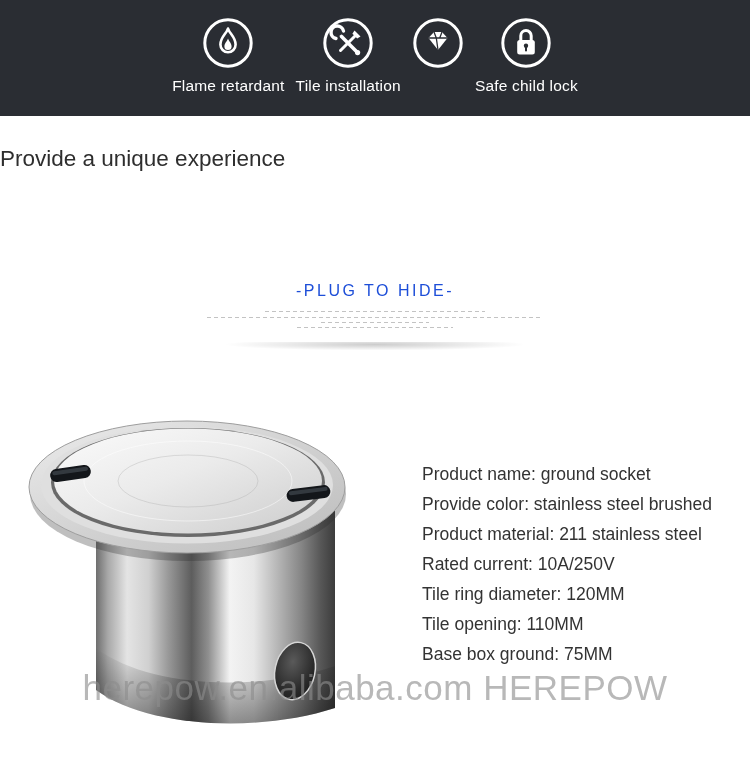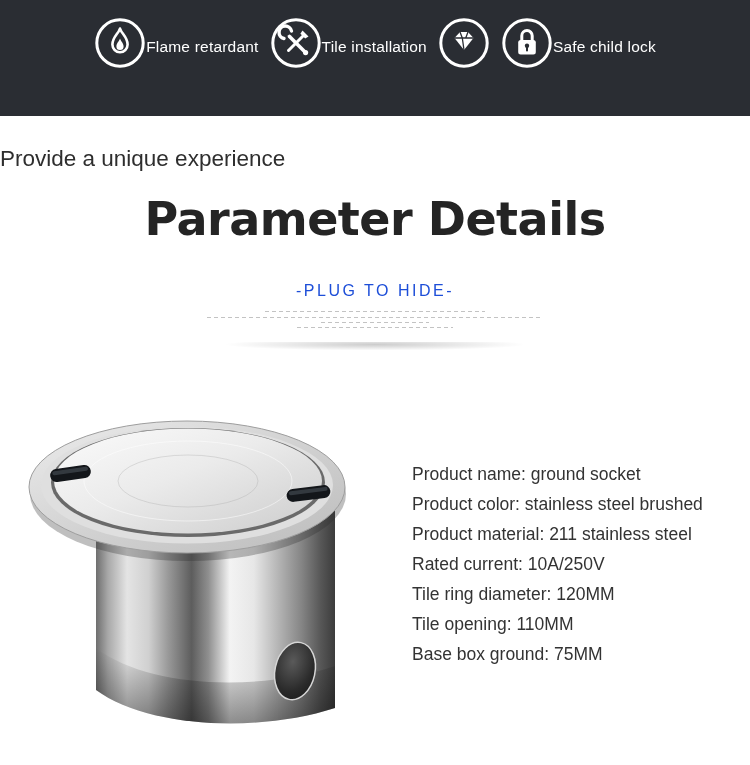--- a/index.html
+++ b/index.html
@@ -7,21 +7,21 @@
     position:relative; width:750px; height:765px; background:#ffffff;
     font-family:"Liberation Sans", sans-serif; overflow:hidden;
   }
 
   
   .banner {
     position:absolute; top:0; left:0; width:750px; height:116px;
     background:#2a2d33; display:flex; justify-content:center;
     align-items:flex-start; gap:11px; padding-top:17px; box-sizing:border-box;
   }
-  .feature { display:flex; flex-direction:row; align-items:center; }
+  .feature { display:flex; flex-direction:column; align-items:center; }
   .feature .icon-wrap { width:52px; height:52px; }
   .feature svg { width:52px; height:52px; display:block; }
   .feature-label {
     margin-top:8px; color:#ffffff; font-size:15.5px; white-space:nowrap;
     letter-spacing:0.2px;
   }
 
   
   .subtitle {
     position:absolute; top:146px; left:0; width:100%; text-align:left;
@@ -49,21 +49,21 @@
   .soft-shadow {
     position:absolute; top:342px; left:50%; transform:translateX(-50%);
     width:430px; height:10px;
     background:radial-gradient(ellipse 50% 85% at 50% 25%, rgba(0,0,0,0.20), rgba(0,0,0,0) 70%);
   }
 
   
   .product-visual { position:absolute; left:18px; top:408px; width:344px; height:334px; }
   .product-visual svg { width:344px; height:334px; display:block; }
 
-  .specs { position:absolute; left:412px; top:459px; margin:0; padding:0; list-style:none; }
+  .specs { position:absolute; left:422px; top:459px; margin:0; padding:0; list-style:none; }
   .specs li { font-size:17.5px; color:#333333; line-height:30px; white-space:nowrap; }
 
   .watermark {
     position:absolute; top:668px; left:0; width:100%; text-align:center;
     font-size:35px; color:#8d8d8d; opacity:0.62; letter-spacing:0.5px;
     white-space:nowrap; z-index:5; pointer-events:none;
   }
 </style>
 </head>
 <body>
@@ -117,21 +117,20 @@
           <circle cx="26" cy="28.7" r="2.2" fill="#2a2d33"></circle>
           <rect x="25" y="29.3" width="2" height="5" fill="#2a2d33"></rect>
         </svg>
       </div>
       <div class="feature-label">Safe child lock</div>
     </div>
 
   </header>
 
   <div class="subtitle">Provide a unique experience</div>
-  <h1 class="title">Parameter Details</h1>
   <div class="tagline">-PLUG TO HIDE-</div>
 
   <div class="dash dash1"></div>
   <div class="dash dash2"></div>
   <div class="dash dash3"></div>
   <div class="dash dash4"></div>
   <div class="soft-shadow"></div>
 
   <div class="product-visual">
     <svg viewBox="0 0 344 334">
@@ -196,22 +195,23 @@
       </g>
       <g transform="rotate(-7 290.5 85.5)">
         <rect x="268.5" y="79" width="44" height="13" rx="6.5" fill="#13161a"></rect>
         <rect x="271" y="81" width="39" height="4" rx="2" fill="#3a3f46" opacity="0.85"></rect>
       </g>
     </svg>
   </div>
 
   <ul class="specs">
     <li>Product name: ground socket</li>
-    <li>Product color: stainless steel brushed</li>
+    <li>Provide color: stainless steel brushed</li>
     <li>Product material: 211 stainless steel</li>
     <li>Rated current: 10A/250V</li>
     <li>Tile ring diameter: 120MM</li>
     <li>Tile opening: 110MM</li>
     <li>Base box ground: 75MM</li>
   </ul>
 
+  <div class="watermark">herepow.en.alibaba.com HEREPOW</div>
 
 </div>
 
 </body></html>

